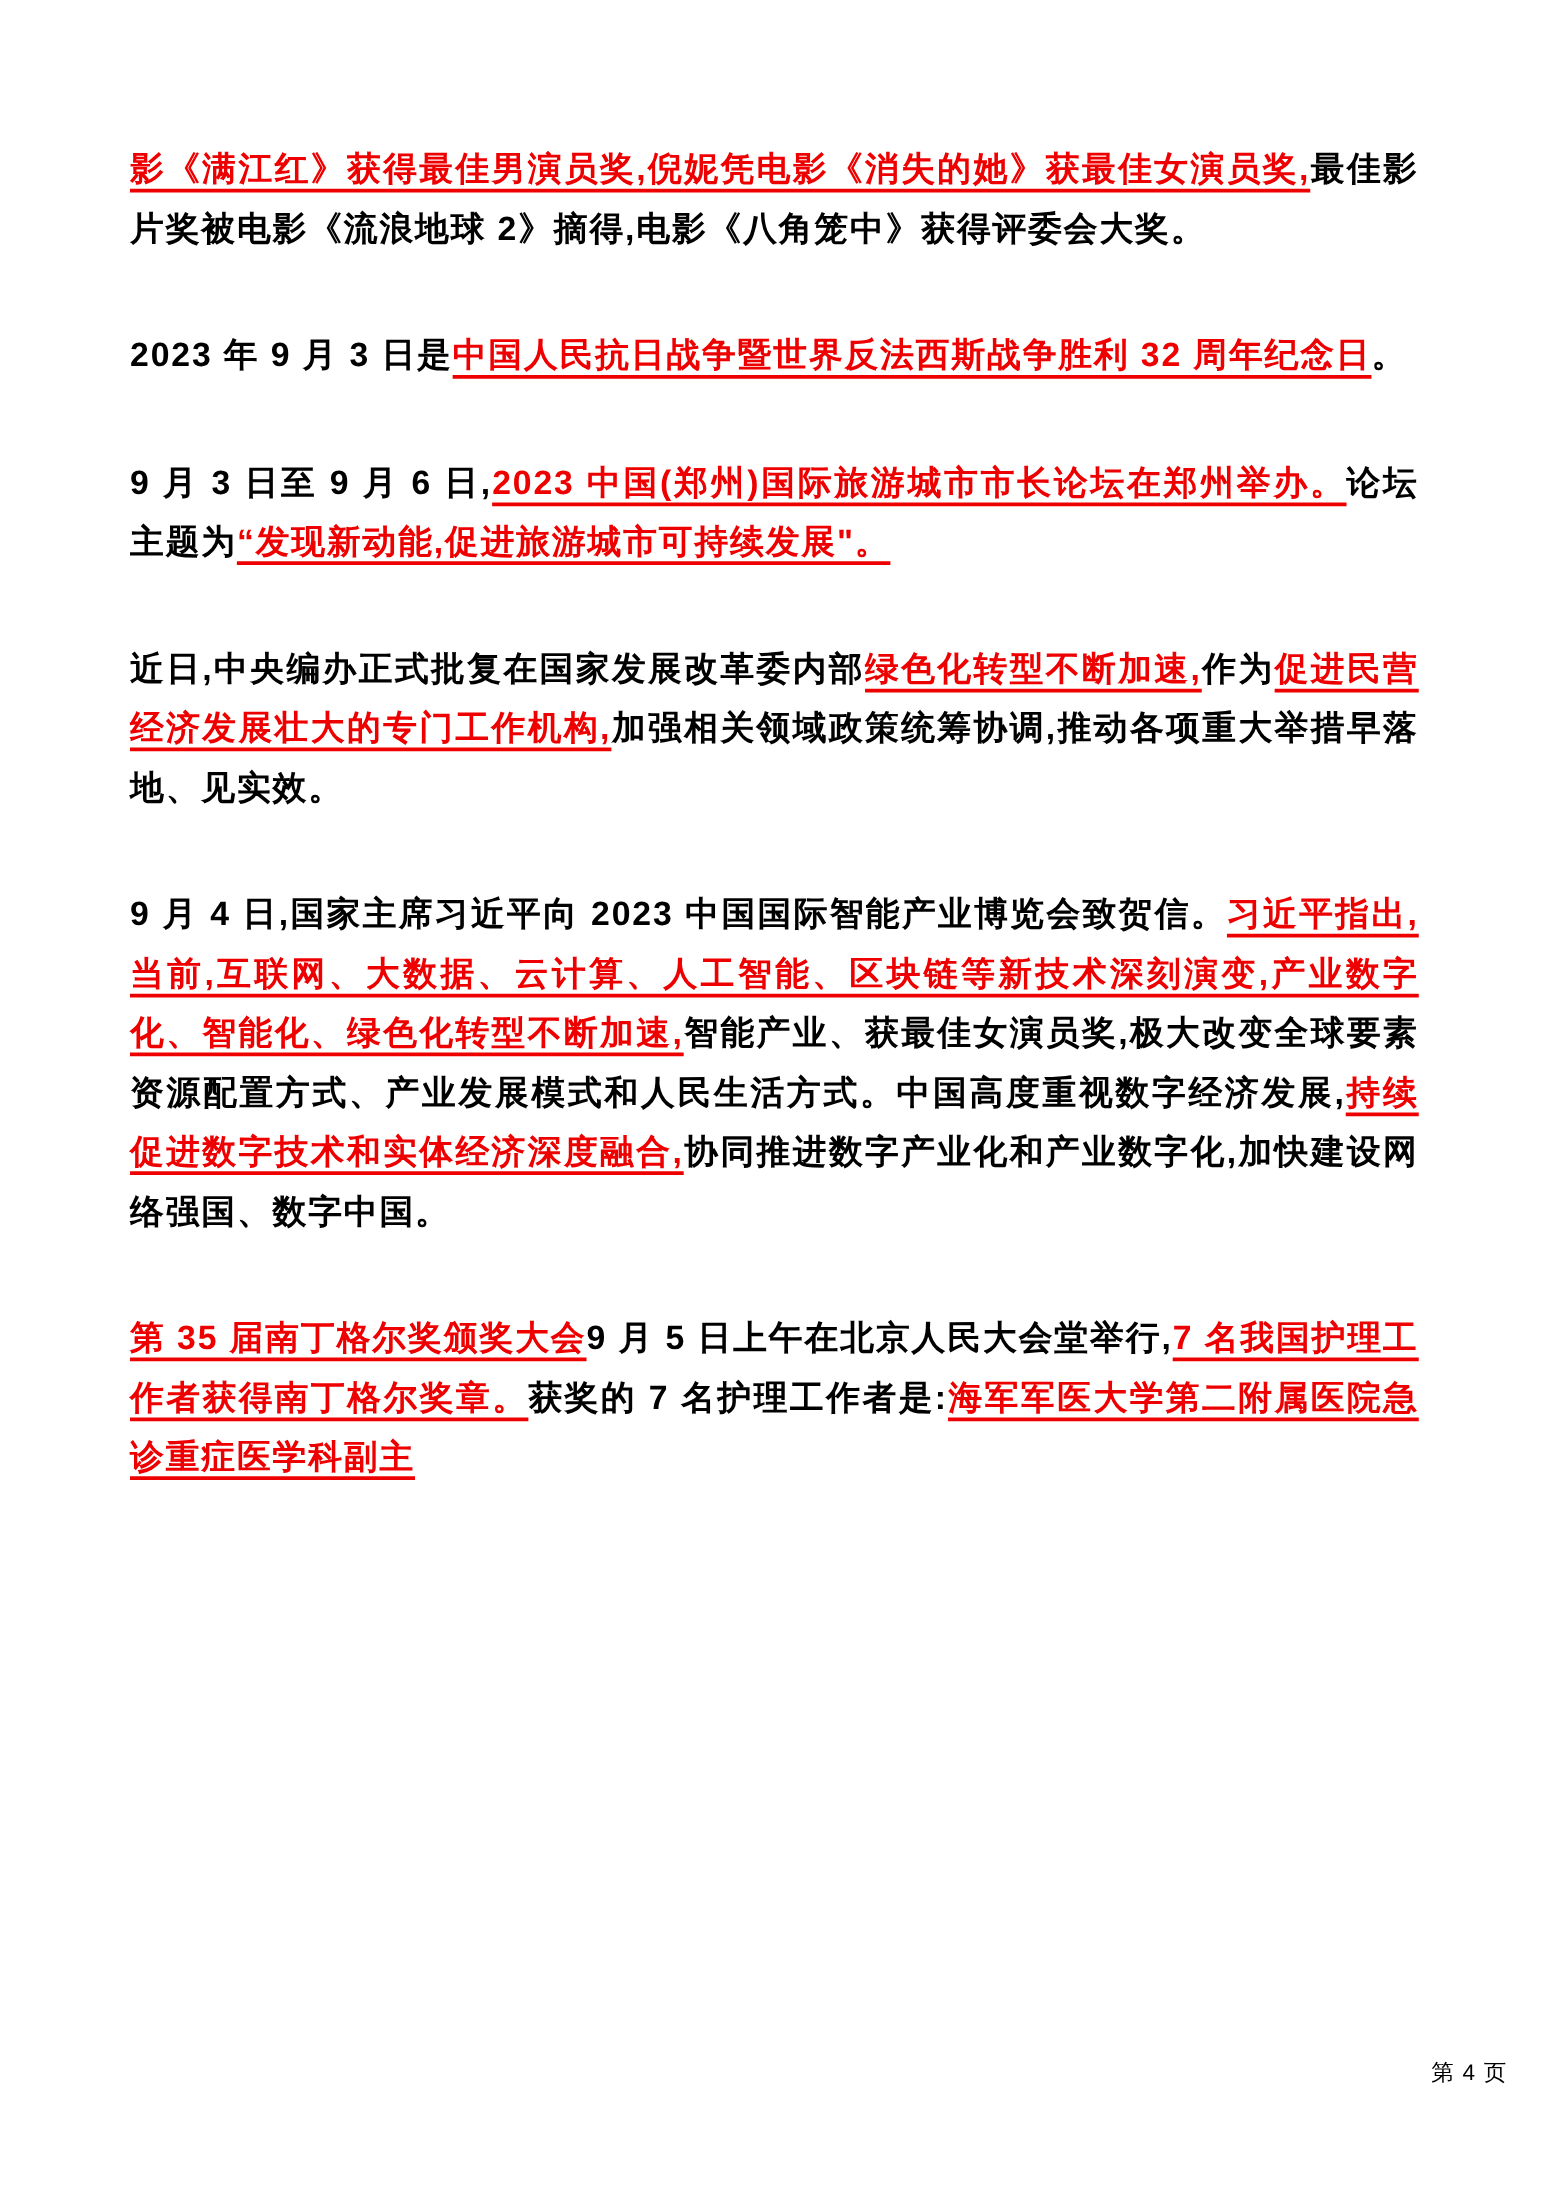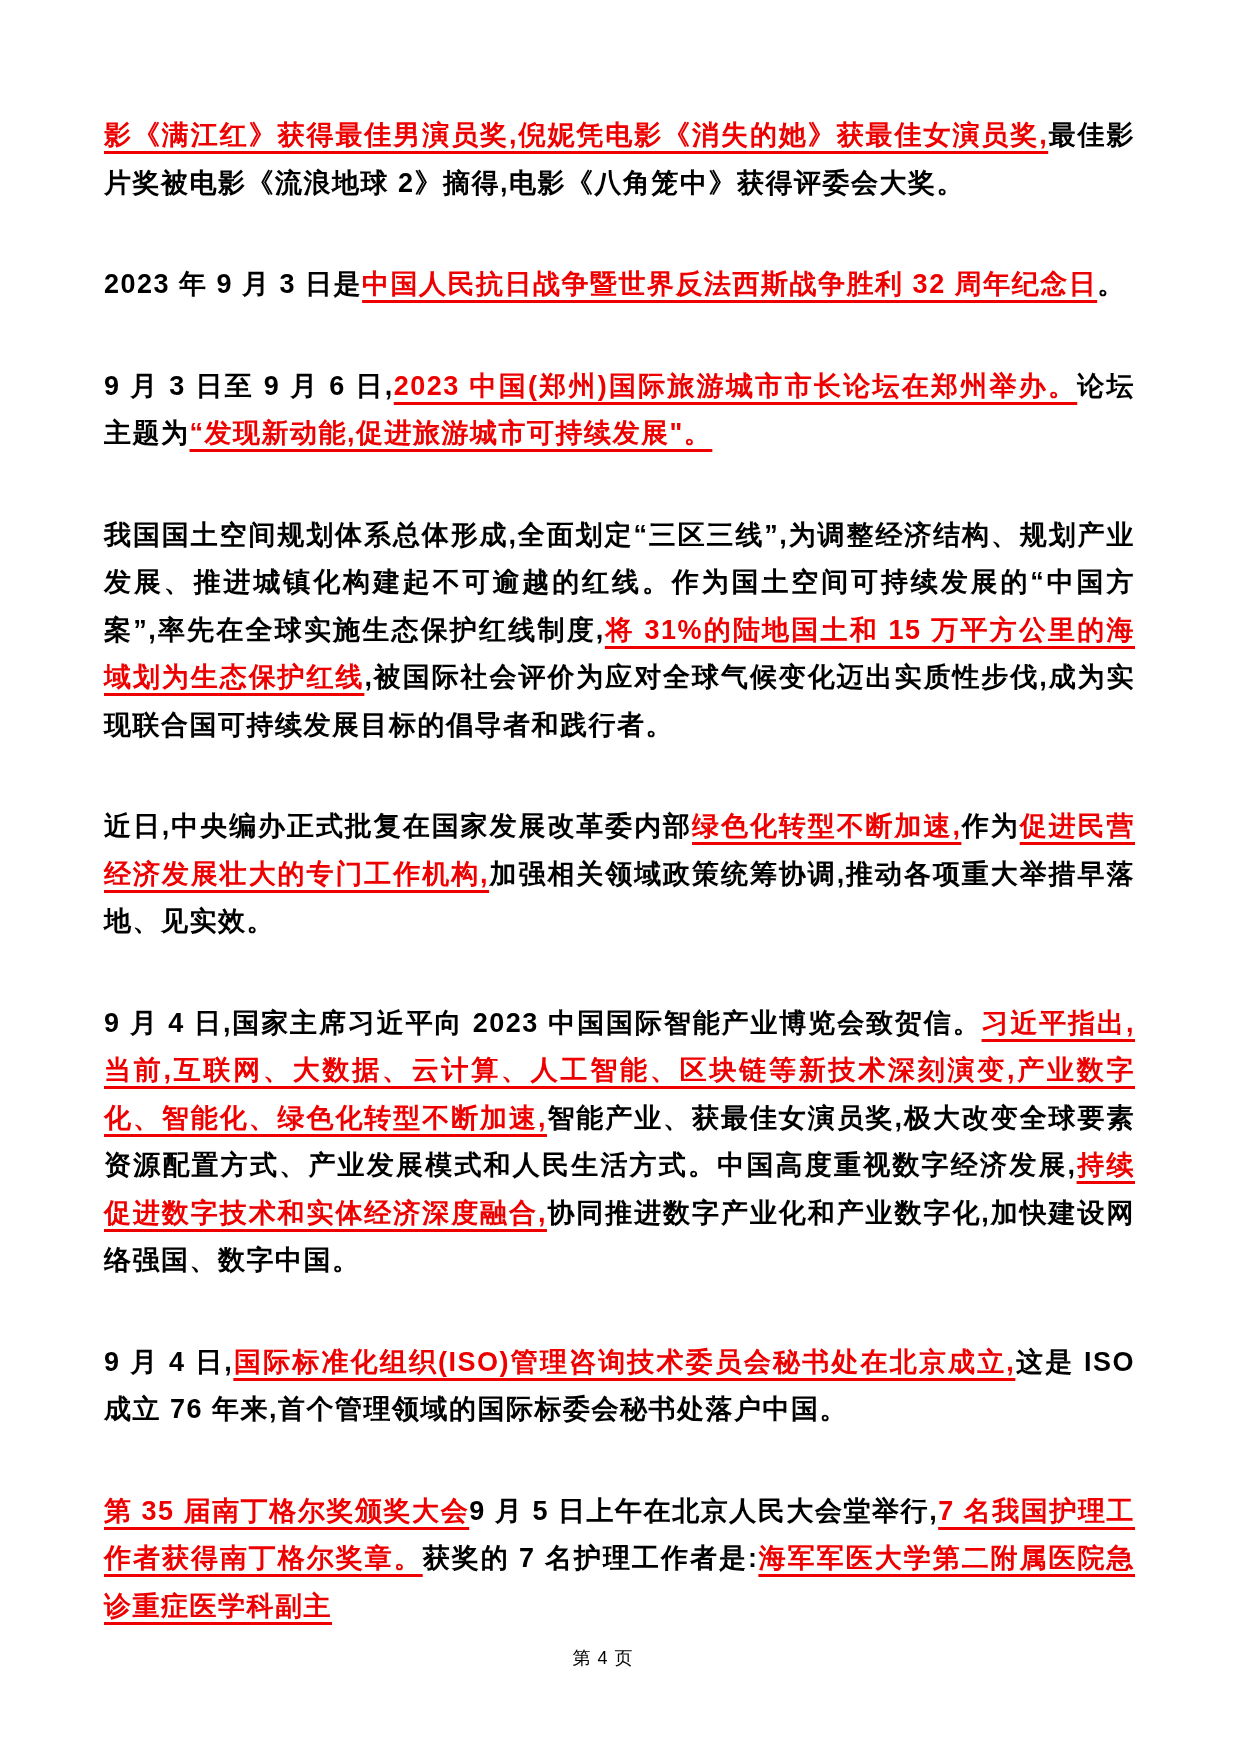--- a/index.html
+++ b/index.html
@@ -43,37 +43,35 @@
     text-decoration: underline;
     text-decoration-color: #ee0000;
     text-decoration-thickness: 3px;
     text-underline-offset: 7px;
   }
   .page-footer {
     position: absolute;
     top: 1646px;
     left: 0;
     right: 0;
-    text-align: center;
+    text-align: right;
     font-size: 18px;
     font-weight: 400;
     color: #000000;
     letter-spacing: 1px;
   }
 </style>
 </head>
 <body>
 
 <main class="page">
   <section class="content" id="paragraphs">
       <p class="para"><span class="run-red">影《满江红》获得最佳男演员奖,倪妮凭电影《消失的她》获最佳女演员奖,</span><span class="run-black">最佳影片奖被电影《流浪地球 2》摘得,电影《八角笼中》获得评委会大奖。</span></p>
       <p class="para"><span class="run-black">2023 年 9 月 3 日是</span><span class="run-red">中国人民抗日战争暨世界反法西斯战争胜利 32 周年纪念日</span><span class="run-black">。</span></p>
       <p class="para"><span class="run-black">9 月 3 日至 9 月 6 日,</span><span class="run-red">2023 中国(郑州)国际旅游城市市长论坛在郑州举办。</span><span class="run-black">论坛主题为</span><span class="run-red">“发现新动能,促进旅游城市可持续发展"。</span></p>
-      <p class="para"><span class="run-black">我国国土空间规划体系总体形成,全面划定“三区三线”,为调整经济结构、规划产业发展、推进城镇化构建起不可逾越的红线。作为国土空间可持续发展的“中国方案”,率先在全球实施生态保护红线制度,</span><span class="run-red">将 31%的陆地国土和 15 万平方公里的海域划为生态保护红线</span><span class="run-black">,被国际社会评价为应对全球气候变化迈出实质性步伐,成为实现联合国可持续发展目标的倡导者和践行者。</span></p>
       <p class="para"><span class="run-black">近日,中央编办正式批复在国家发展改革委内部</span><span class="run-red">绿色化转型不断加速,</span><span class="run-black">作为</span><span class="run-red">促进民营经济发展壮大的专门工作机构,</span><span class="run-black">加强相关领域政策统筹协调,推动各项重大举措早落地、见实效。</span></p>
       <p class="para"><span class="run-black">9 月 4 日,国家主席习近平向 2023 中国国际智能产业博览会致贺信。</span><span class="run-red">习近平指出,当前,互联网、大数据、云计算、人工智能、区块链等新技术深刻演变,产业数字化、智能化、绿色化转型不断加速,</span><span class="run-black">智能产业、获最佳女演员奖,极大改变全球要素资源配置方式、产业发展模式和人民生活方式。中国高度重视数字经济发展,</span><span class="run-red">持续促进数字技术和实体经济深度融合,</span><span class="run-black">协同推进数字产业化和产业数字化,加快建设网络强国、数字中国。</span></p>
-      <p class="para"><span class="run-black">9 月 4 日,</span><span class="run-red">国际标准化组织(ISO)管理咨询技术委员会秘书处在北京成立,</span><span class="run-black">这是 ISO 成立 76 年来,首个管理领域的国际标委会秘书处落户中国。</span></p>
       <p class="para"><span class="run-red">第 35 届南丁格尔奖颁奖大会</span><span class="run-black">9 月 5 日上午在北京人民大会堂举行,</span><span class="run-red">7 名我国护理工作者获得南丁格尔奖章。</span><span class="run-black">获奖的 7 名护理工作者是:</span><span class="run-red">海军军医大学第二附属医院急诊重症医学科副主</span></p>
     </section>
   <footer class="page-footer">
     <span>第 4 页</span>
   </footer>
 </main>
 
 </body></html>

